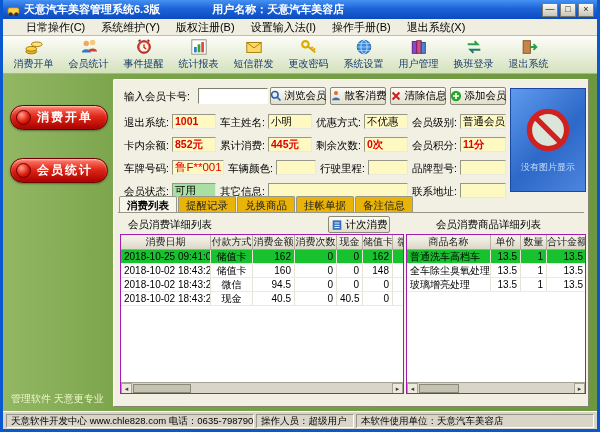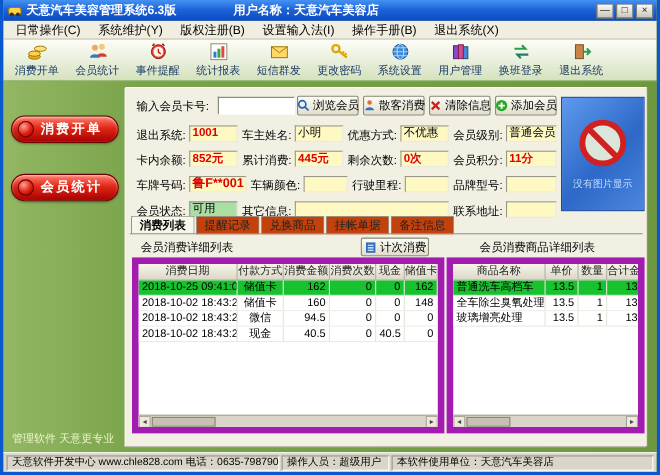--- a/index.html
+++ b/index.html
@@ -8,21 +8,21 @@
 
   
   .titlebar { height: 19px; background: linear-gradient(180deg,#4492F4,#1E64D8 45%,#0A4AC0); display: flex; align-items: center; padding: 0 3px 0 4px; }
   .app-icon { width: 13px; height: 13px; margin-right: 4px; flex: none; }
   .title, .user { color: #fff; font-weight: bold; font-size: 11px; white-space: nowrap; }
   .user { margin-left: 52px; }
   .winbtns { margin-left: auto; display: flex; gap: 2px; }
   .wbtn { width: 16px; height: 14px; background: linear-gradient(#FBFBF4,#C9C5B8); border: 1px solid #7A7A6A; font-size: 9px; line-height: 11px; text-align: center; color: #222; }
 
   
-  .menubar { height: 17px; background: #F0EEE1; border-bottom: 1px solid #C2BEA8; display: flex; align-items: center; padding-left: 3px; }
+  .menubar { height: 17px; background: #F0EEE1; border-bottom: 1px solid #C2BEA8; display: flex; align-items: center; padding-left: 15px; }
   .menu-item { padding: 0 8px; font-size: 11px; color: #000; white-space: nowrap; }
 
   
   .toolbar { height: 38px; background: linear-gradient(180deg,#FDFDF6,#E7EEDA 55%,#D4E2BC); border-bottom: 1px solid #A2BE7E; display: flex; align-items: center; padding-left: 3px; }
   .tool-item { width: 55px; height: 34px; display: flex; flex-direction: column; align-items: center; justify-content: center; gap: 1px; cursor: default; }
   .tool-icon { width: 20px; height: 18px; flex: none; }
   .tool-icon svg { width: 100%; height: 100%; display: block; }
   .tool-label { font-size: 10px; color: #1A3A66; white-space: nowrap; }
 
   
@@ -34,44 +34,44 @@
   .orb { width: 15px; height: 15px; border-radius: 50%; margin: 0 6px 0 5px; border: 1px solid #6E0000; flex: none;
     background: radial-gradient(circle at 35% 30%, #FFA090, #E02010 55%, #900000); }
   .slogan { position: absolute; left: 8px; top: 318px; font-size: 10px; color: #EDF6C9; white-space: nowrap; }
 
   
   .panel { position: absolute; left: 110px; top: 5px; width: 476px; height: 328px; background: #F1F0E3; border: 1px solid; border-color: #FFFFFF #86866F #86866F #FFFFFF; border-radius: 2px; }
 
   .flabel { position: absolute; font-size: 10.5px; color: #000; white-space: nowrap; }
   .fvalue { position: absolute; height: 15px; font-size: 10.5px; line-height: 13px; color: #000; background: #fef9c3; border: 1px solid; border-color: #98988A #E9E9DD #E9E9DD #98988A; padding: 0 2px; overflow: hidden; white-space: nowrap; }
   .red { color: #E00000; font-weight: bold; }
-  .plate { color: #E00000; font-weight: bold; font-size: 11.5px; }
+  .plate { color: #E00000; font-weight: normal; font-size: 11.5px; }
   .status { background: #A9DFA3; }
   .card-input { position: absolute; left: 84px; top: 8px; width: 70px; height: 16px; border: 1px solid; border-color: #7E7E70 #FFF #FFF #7E7E70; font-size: 11px; padding: 0 2px; }
 
   .mini-btn { position: absolute; top: 7px; width: 56px; height: 18px; background: linear-gradient(#FCFCF5,#E2DECB); border: 1px solid #89897A; border-radius: 2px; display: flex; align-items: center; justify-content: center; gap: 3px; font-size: 10.5px; color: #000; white-space: nowrap; cursor: default; }
   .mini-btn svg { width: 12px; height: 12px; flex: none; }
 
   .photo { position: absolute; left: 396px; top: 8px; width: 76px; height: 104px; border: 1px solid #1A48A0;
     background: linear-gradient(135deg,#5E9AEE 0%,#2E68C8 55%,#4C86DE 100%); display: flex; flex-direction: column; align-items: center; justify-content: center; }
   .photo svg { width: 46px; height: 46px; }
   .photo-text { font-size: 9px; color: #C2DEFF; margin-top: 8px; white-space: nowrap; }
 
   
   .tabs { position: absolute; left: 5px; top: 116px; display: flex; }
-  .tab { height: 17px; line-height: 16px; padding: 0 7px; font-size: 10.5px; background: #c2410c; border: 1px solid #96968A; border-bottom: none; margin-right: 1px; border-radius: 2px 2px 0 0; color: #222; cursor: default; }
+  .tab { height: 17px; line-height: 16px; padding: 0 7px; font-size: 10.5px; background: #eab308; border: 1px solid #96968A; border-bottom: none; margin-right: 1px; border-radius: 2px 2px 0 0; color: #222; cursor: default; }
   .tab.active { background: #F7F6EB; font-weight: bold; color: #000; }
   .tabline { position: absolute; left: 4px; right: 4px; top: 132px; border-top: 1px solid #96968A; }
 
   .section-title { position: absolute; top: 138px; font-size: 10.5px; color: #000; white-space: nowrap; }
   .action-btn { position: absolute; top: 136px; width: 62px; height: 17px; background: linear-gradient(#FCFCF5,#E2DECB); border: 1px solid #89897A; border-radius: 2px; display: flex; align-items: center; justify-content: center; gap: 3px; font-size: 10.5px; cursor: default; }
   .action-btn svg { width: 12px; height: 12px; flex: none; }
 
   
-  .table { position: absolute; top: 154px; height: 160px; background: #fff; border: 6px solid #a21caf; overflow: hidden; }
+  .table { position: absolute; top: 154px; height: 160px; background: #fff; border: 1px solid #a21caf; overflow: hidden; }
   .tleft { left: 6px; width: 284px; }
   .tright { left: 292px; width: 180px; }
   .thead { display: flex; height: 15px; background: linear-gradient(#F7F5EB,#DCD8C8); border-bottom: 1px solid #A6A294; }
   .th { flex: none; font-size: 10px; color: #222; border-right: 1px solid #B4B0A2; text-align: center; line-height: 14px; overflow: hidden; white-space: nowrap; }
   .trow { display: flex; height: 14px; border-bottom: 1px solid #ECEADE; background: #fff; }
   .trow.sel { background: #17C22E; }
   .td { flex: none; font-size: 10px; color: #000; border-right: 1px solid #E6E4D8; line-height: 13px; padding: 0 3px; overflow: hidden; white-space: nowrap; }
   .num { text-align: right; }
   .ctr { text-align: center; }
   .lc0{width:90px}.lc1{width:42px}.lc2{width:42px}.lc3{width:42px}.lc4{width:26px}.lc5{width:30px}.lc6{width:30px}

